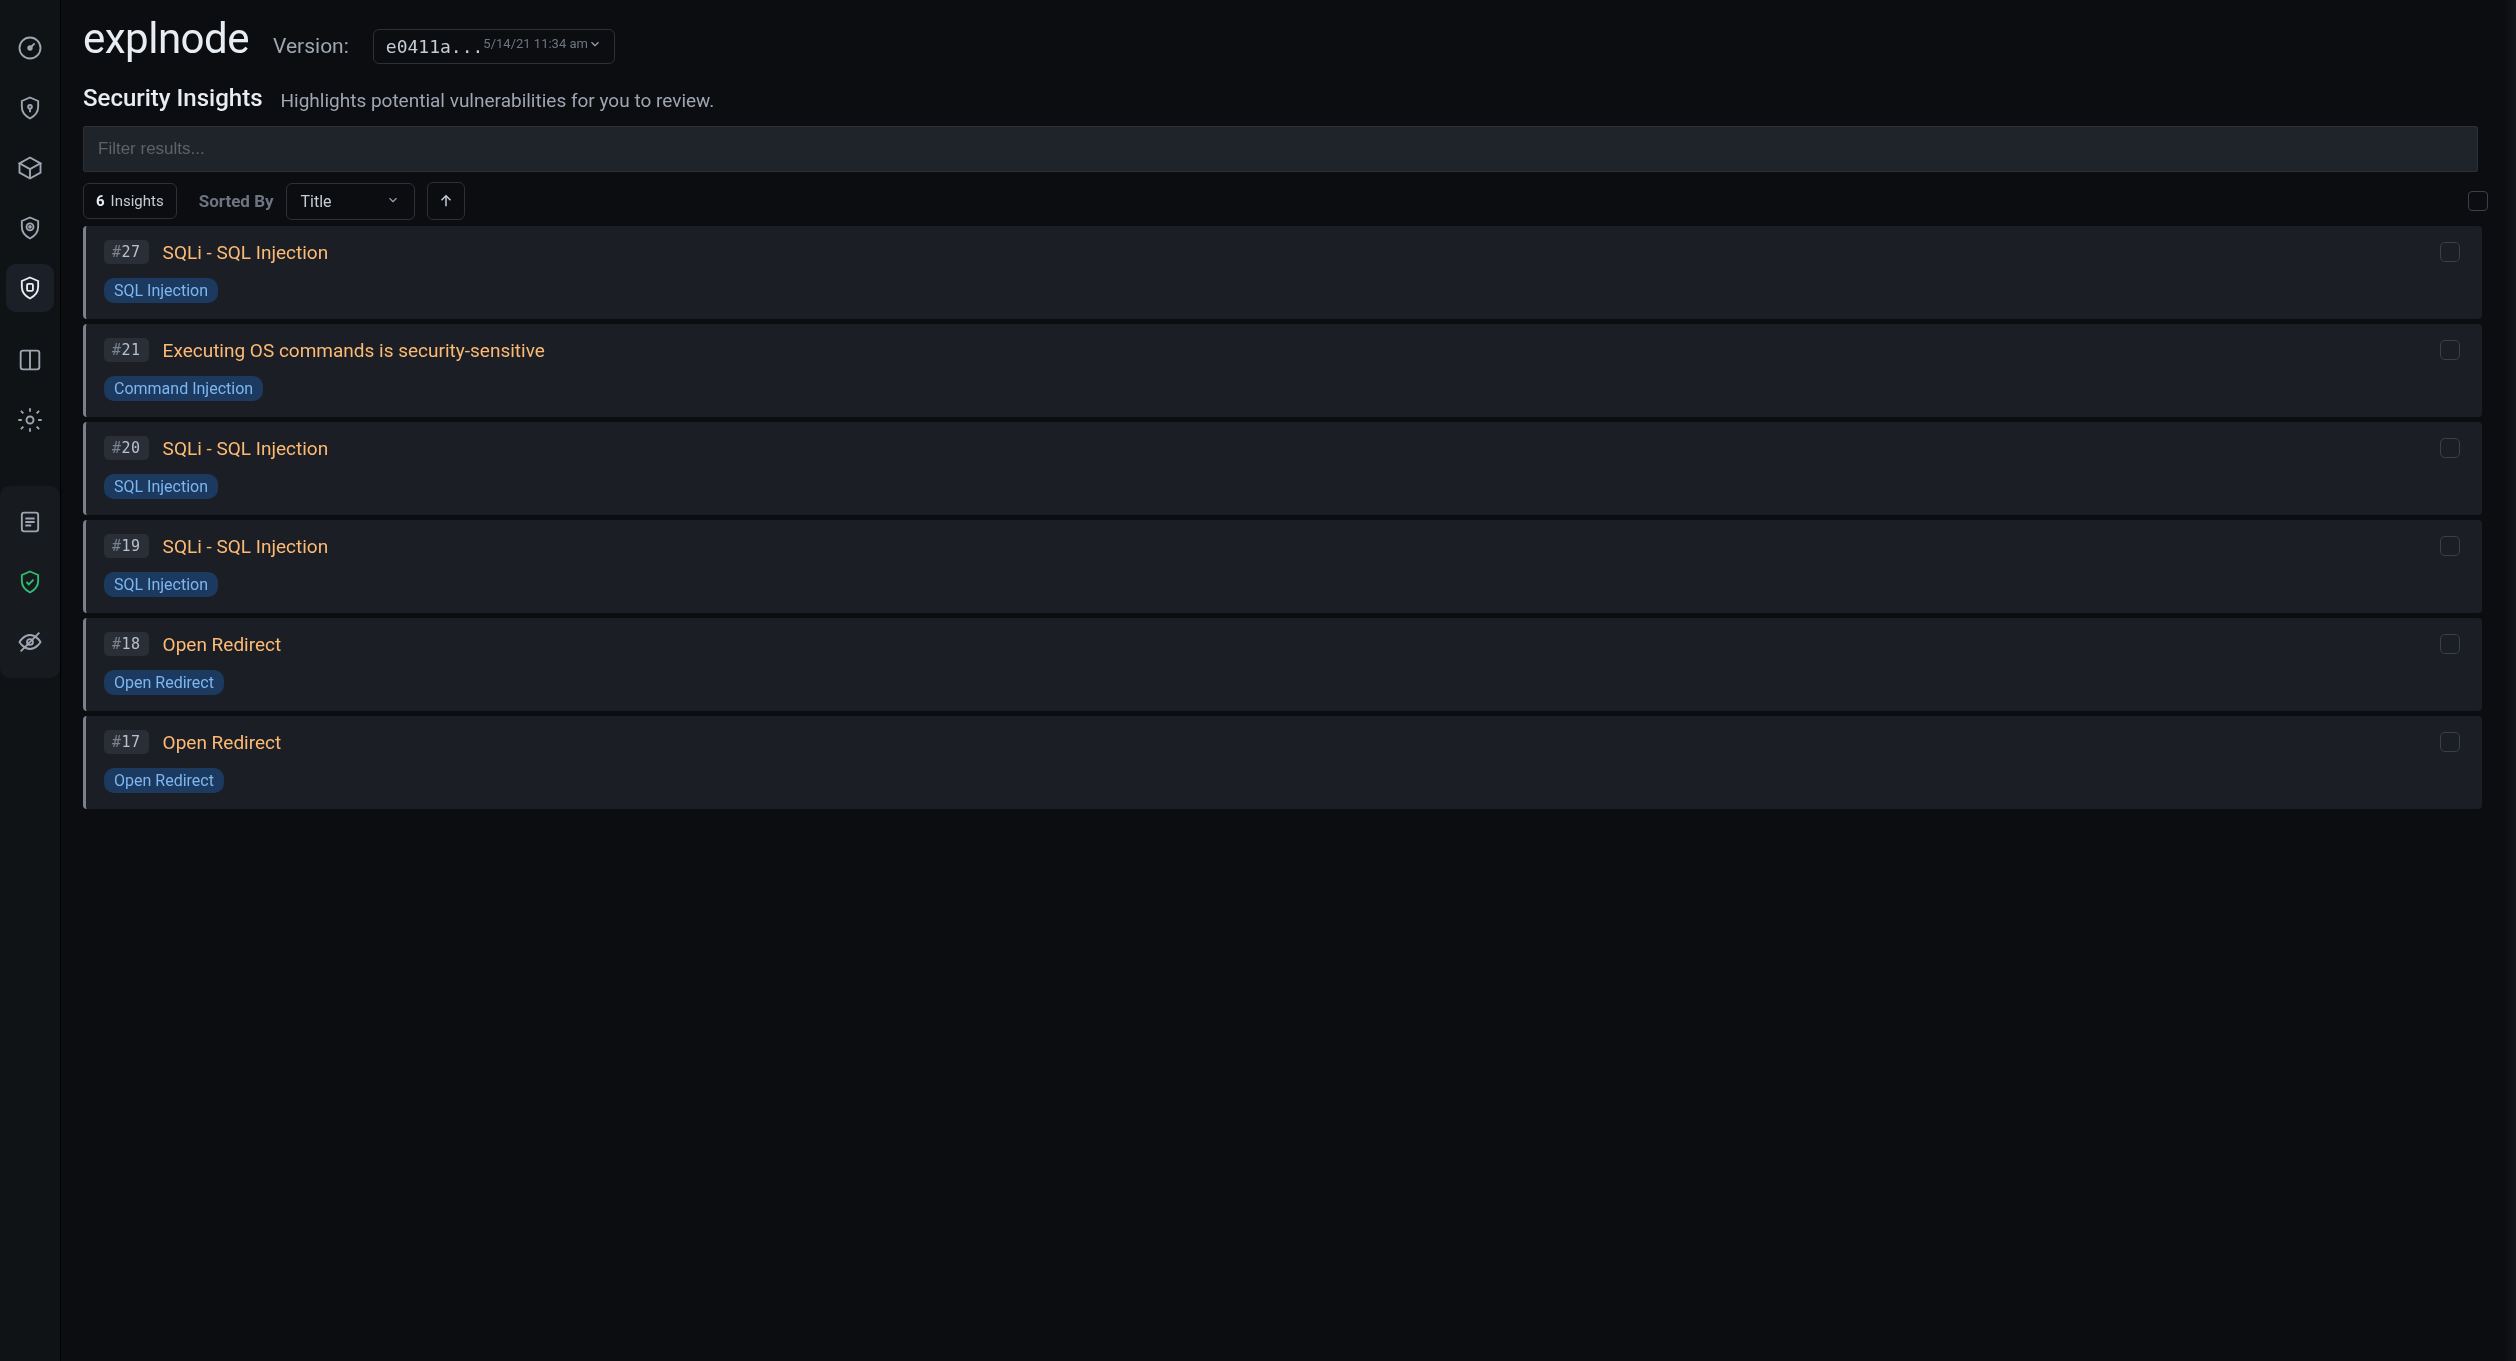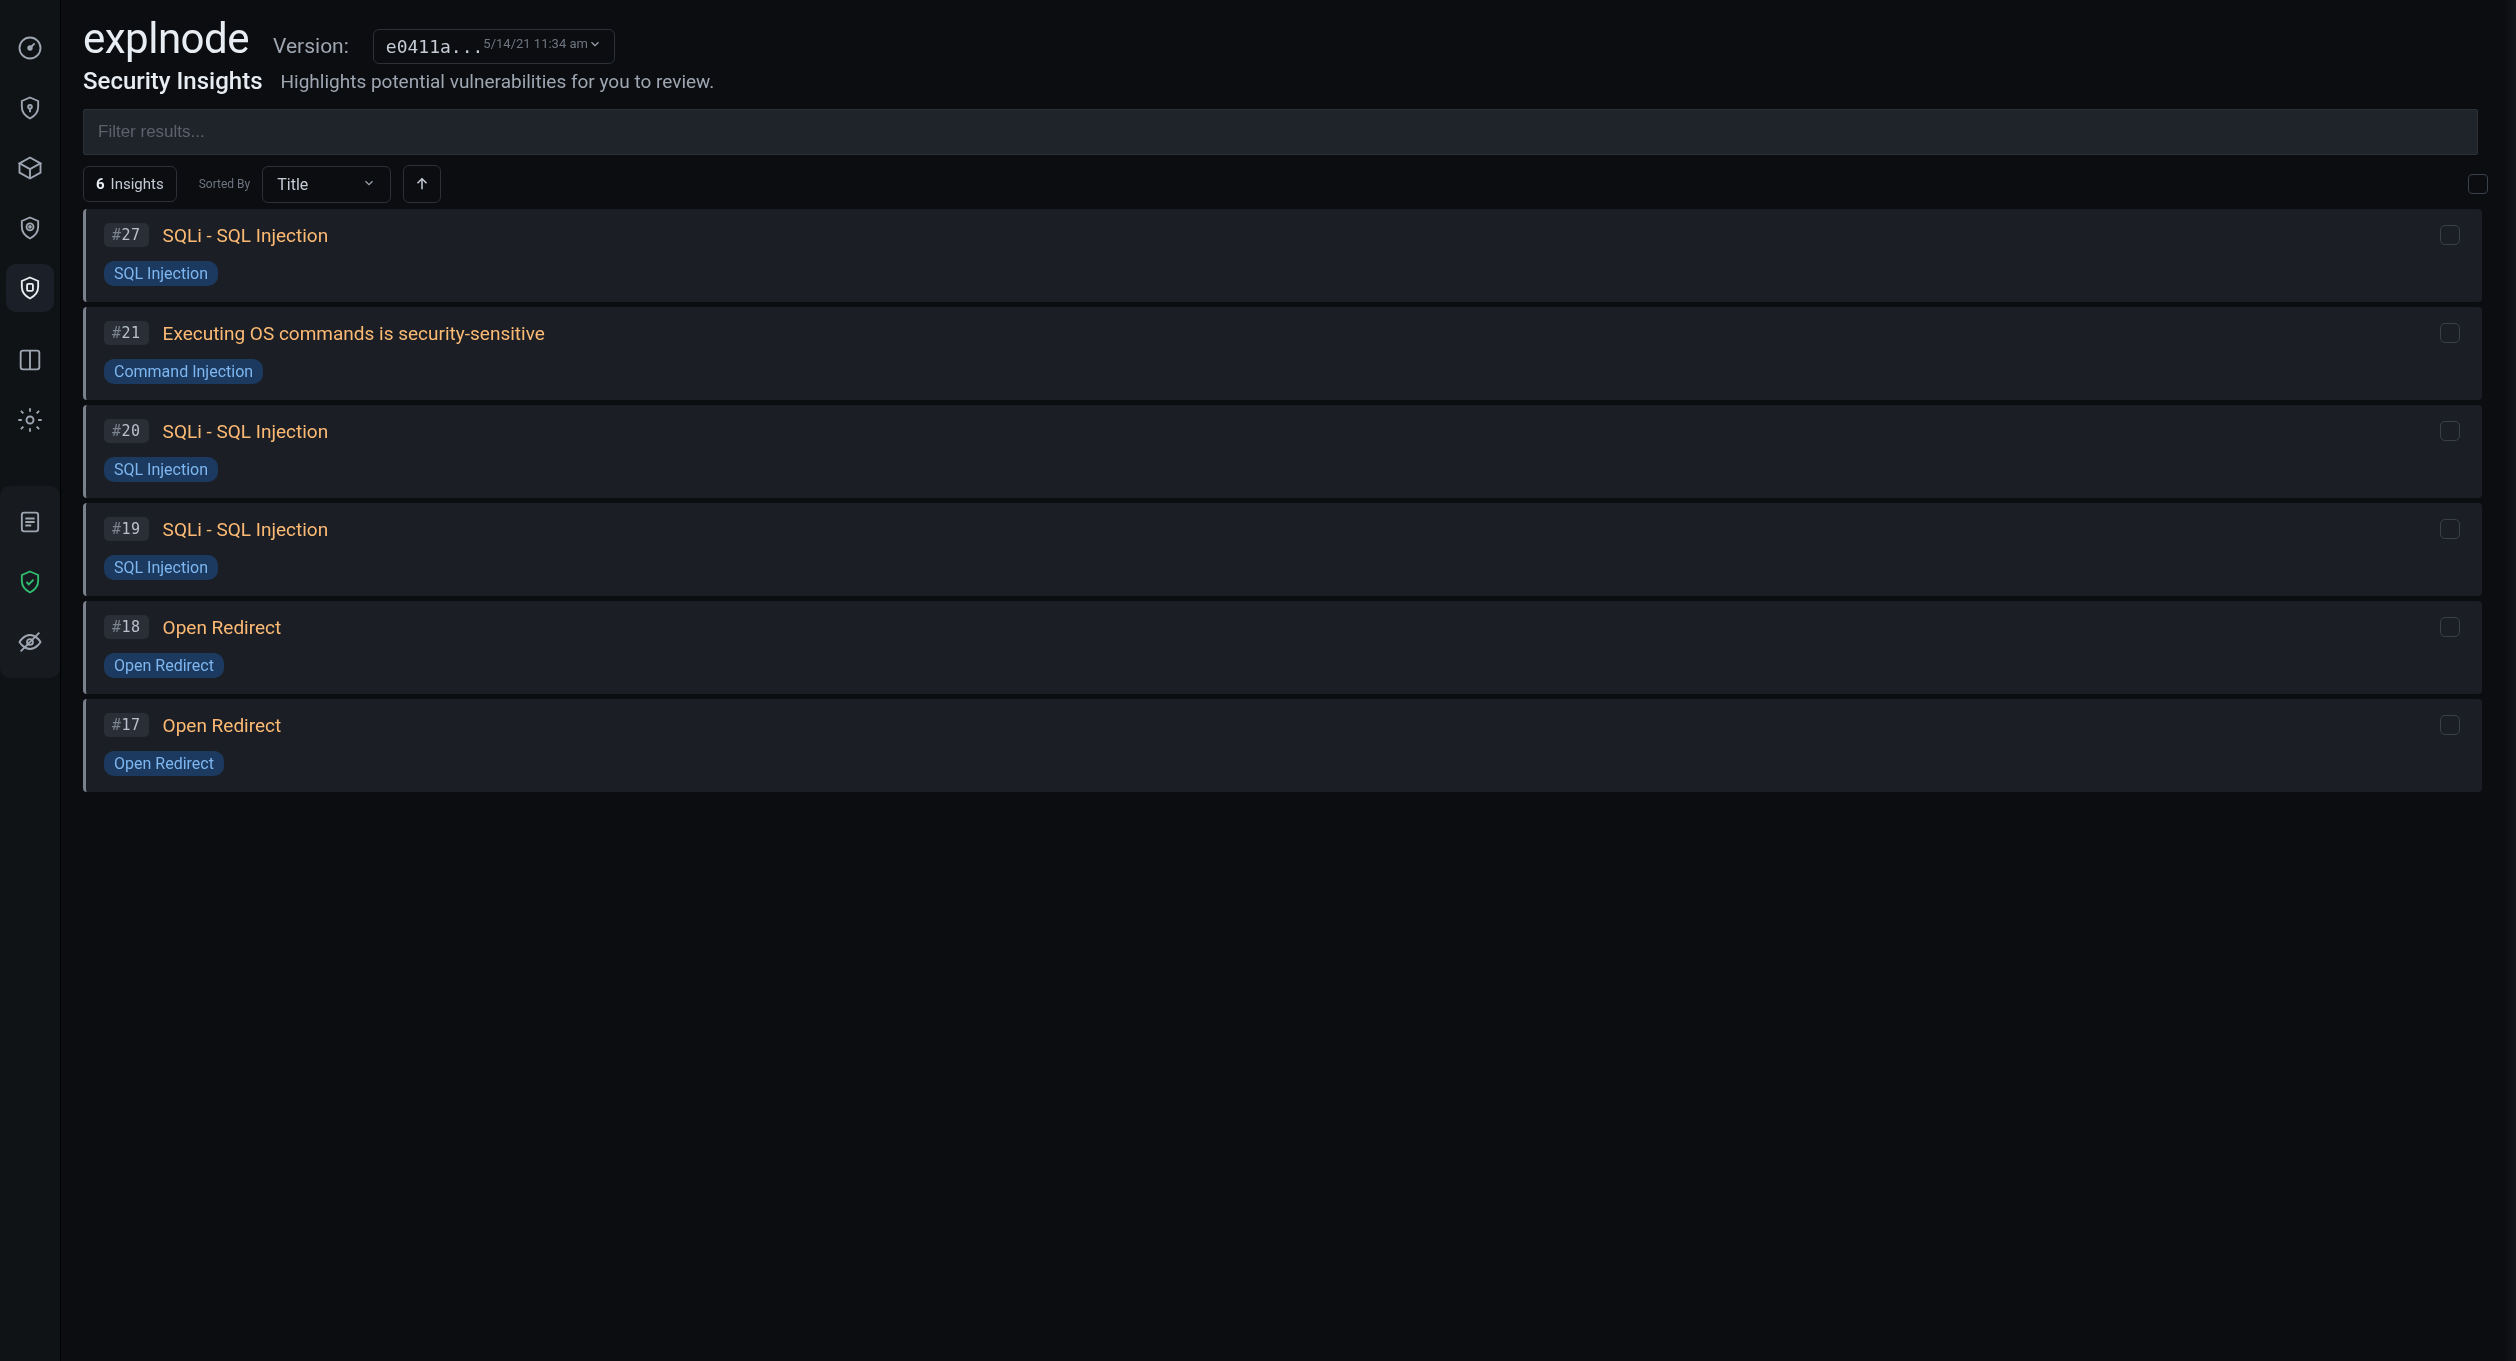--- a/index.html
+++ b/index.html
@@ -34,31 +34,31 @@
   
   .main{flex:1;display:flex;flex-direction:column;padding:14px 28px 16px 22px;height:100vh;overflow:hidden;}
   .header{display:flex;align-items:baseline;gap:24px;}
   .app-title{font-size:42px;font-weight:400;color:var(--text-bright);margin:0;letter-spacing:-.5px;}
   .version-label{font-size:21px;color:var(--text-soft);}
   .version-box{display:flex;align-items:flex-start;gap:0;border:1px solid var(--border);border-radius:6px;padding:6px 12px;cursor:pointer;}
   .version-hash{font-family:ui-monospace,Menlo,Consolas,monospace;font-size:18px;color:var(--text-med);}
   .version-date{font-size:13px;color:#6e7580;}
   .chev svg{width:14px;height:14px;stroke:var(--text-soft);fill:none;stroke-width:2;}
 
-  .subhead{display:flex;align-items:center;gap:18px;margin-top:3px;}
+  .subhead{display:flex;align-items:flex-end;gap:18px;margin-top:20px;}
   .subhead h2{margin:0;font-size:24px;font-weight:500;color:var(--text-bright);}
   .subhead .desc{font-size:19px;color:var(--text-soft);}
 
   .filter-input{margin-top:14px;width:calc(100% - 10px);background:var(--bg-panel-hover);border:1px solid var(--border);border-radius:2px;padding:12px 14px;font-size:17px;color:var(--text-med);}
   .filter-input::placeholder{color:#5b626d;}
 
   .toolbar{display:flex;align-items:center;gap:12px;margin-top:10px;}
   .btn{border:1px solid var(--border);border-radius:6px;padding:8px 12px;font-size:15px;color:var(--text-med);display:flex;align-items:center;gap:6px;cursor:pointer;background:transparent;}
   .btn .count{font-weight:700;color:var(--text-bright);}
-  .sorted-label{color:#6e7580;font-size:12px;margin-left:10px;}
+  .sorted-label{color:#6e7580;font-size:17px;margin-left:10px;font-weight:bold;}
   .select-btn{border:1px solid var(--border);border-radius:6px;padding:8px 14px;font-size:16px;color:var(--text-med);display:flex;align-items:center;gap:54px;cursor:pointer;}
   .icon-btn{border:1px solid var(--border);border-radius:6px;width:38px;height:38px;display:flex;align-items:center;justify-content:center;cursor:pointer;}
   .icon-btn svg{width:18px;height:18px;stroke:var(--text-med);fill:none;stroke-width:2;}
   .toolbar .spacer{flex:1;}
   .small-check{width:20px;height:20px;border:1px solid var(--border-strong);border-radius:4px;cursor:pointer;}
 
   .list{margin-top:6px;display:flex;flex-direction:column;gap:5px;overflow-y:auto;padding-right:6px;}
   .row{position:relative;background:var(--bg-panel);border-radius:4px;padding:14px 22px 16px 18px;border-left:3px solid var(--accent-line);display:flex;flex-direction:column;gap:14px;text-align:center;}
   .row-head{display:flex;align-items:center;gap:14px;}
   .id-badge{background:var(--bg-badge);color:#b9c1cd;font-family:ui-monospace,Menlo,Consolas,monospace;font-size:15px;padding:3px 8px;border-radius:5px;letter-spacing:.5px;}

